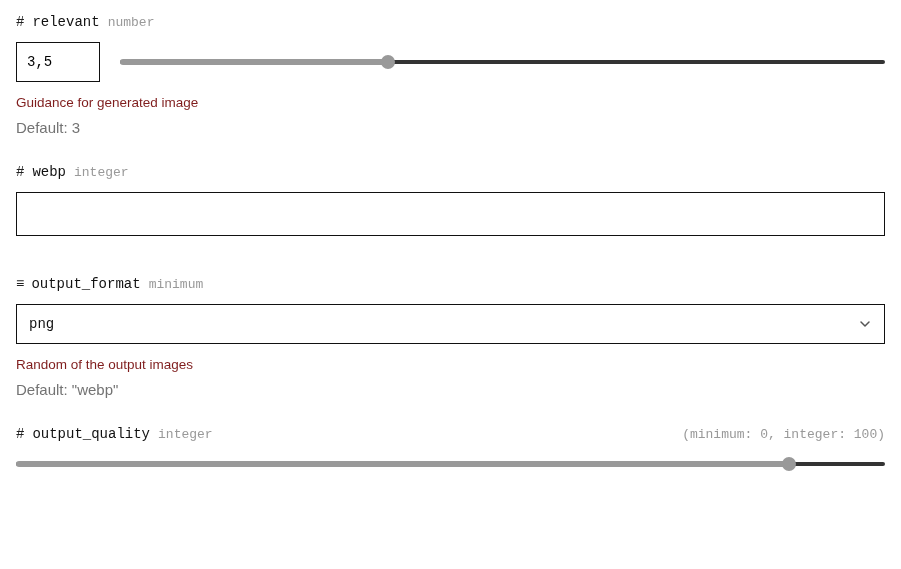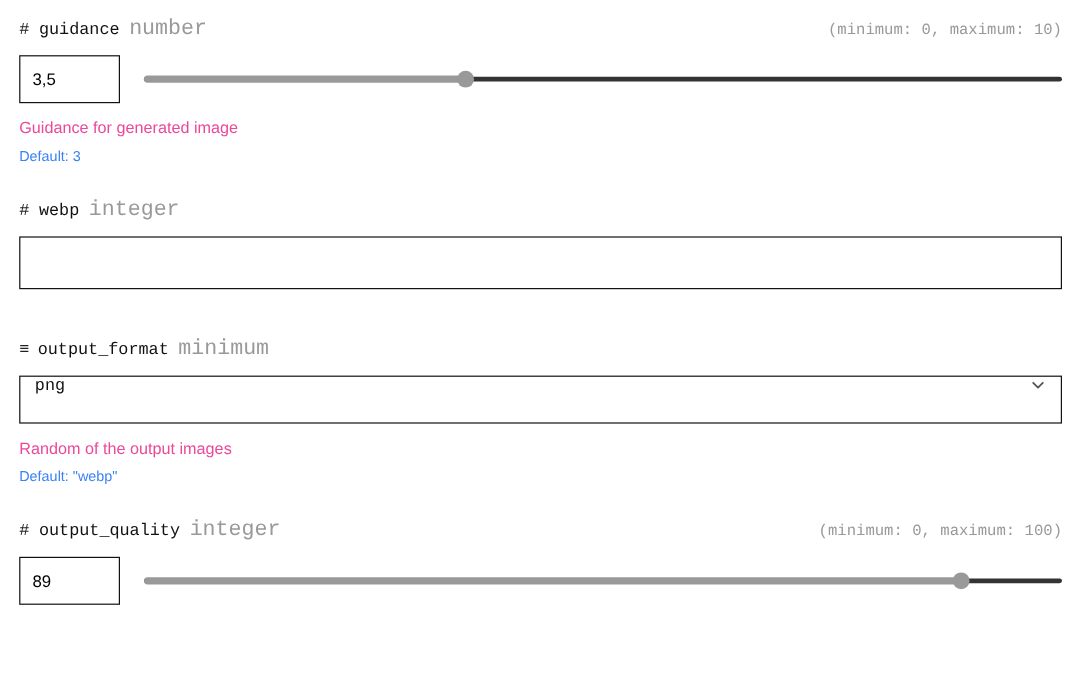--- a/index.html
+++ b/index.html
@@ -40,39 +40,39 @@
   letter-spacing: -1px;
 }
 .field-name {
   font-family: "SFMono-Regular", Consolas, "Liberation Mono", Menlo, monospace;
   font-size: 14px;
   font-weight: 500;
   color: #111;
 }
 .field-type {
   font-family: "SFMono-Regular", Consolas, "Liberation Mono", Menlo, monospace;
-  font-size: 18px;
+  font-size: 13px;
   color: #999;
 }
 .field-range {
   font-family: "SFMono-Regular", Consolas, "Liberation Mono", Menlo, monospace;
   font-size: 13px;
   color: #999;
 }
 .control-row {
   display: flex;
   align-items: center;
   gap: 20px;
   margin-bottom: 12px;
 }
 .number-input {
   width: 84px;
   height: 40px;
   border: 1px solid #111;
-  font-family: Liberation Sans, sans-serif;
+  font-family: Liberation Mono, monospace;
   font-size: 14px;
   padding: 0 10px;
   outline: none;
 }
 .slider-wrap {
   flex: 1;
   position: relative;
   height: 20px;
   display: flex;
   align-items: center;
@@ -116,53 +116,53 @@
   margin-bottom: 12px;
 }
 .select-box {
   width: 100%;
   height: 40px;
   border: 1px solid #111;
   font-family: "SFMono-Regular", Consolas, "Liberation Mono", Menlo, monospace;
   font-size: 14px;
   padding: 0 12px;
   display: flex;
+  align-items: center;
   justify-content: space-between;
   cursor: pointer;
   background: #fff;
 }
 .chevron {
   width: 14px;
   height: 14px;
   display: flex;
   align-items: center;
   justify-content: center;
 }
 .field-desc {
   font-size: 13.5px;
-  color: #ec4899;
+  color: #7f1d1d;
   margin-bottom: 6px;
   line-height: 1.4;
 }
 .field-default {
-  font-size: 12px;
-  color: #3b82f6;
+  font-size: 15px;
+  color: #737373;
 }
 </style>
 </head>
 <body>
 
 <div class="field">
   <div class="field-header">
     <div class="field-label-group">
       <span class="hash">#</span>
-      <span class="field-name">guidance</span>
+      <span class="field-name">relevant</span>
       <span class="field-type">number</span>
     </div>
-    <span class="field-range">(minimum: 0, maximum: 10)</span>
   </div>
   <div class="control-row">
     <input class="number-input" value="3,5" style="">
     <div class="slider-wrap">
       <div class="slider-track"></div>
       <div class="slider-fill" style="width: 35%;"></div>
       <div class="slider-thumb" style="left: 35%;"></div>
     </div>
   </div>
   <div class="field-desc">Guidance for generated image</div>
@@ -202,23 +202,22 @@
   <div class="field-default">Default: "webp"</div>
 </div>
 
 <div class="field">
   <div class="field-header">
     <div class="field-label-group">
       <span class="hash">#</span>
       <span class="field-name">output_quality</span>
       <span class="field-type">integer</span>
     </div>
-    <span class="field-range">(minimum: 0, maximum: 100)</span>
+    <span class="field-range">(minimum: 0, integer: 100)</span>
   </div>
   <div class="control-row">
-    <input class="number-input" value="89" style="">
     <div class="slider-wrap">
       <div class="slider-track"></div>
       <div class="slider-fill" style="width: 89%;"></div>
       <div class="slider-thumb" style="left: 89%;"></div>
     </div>
   </div>
 </div>
 
 </body></html>

